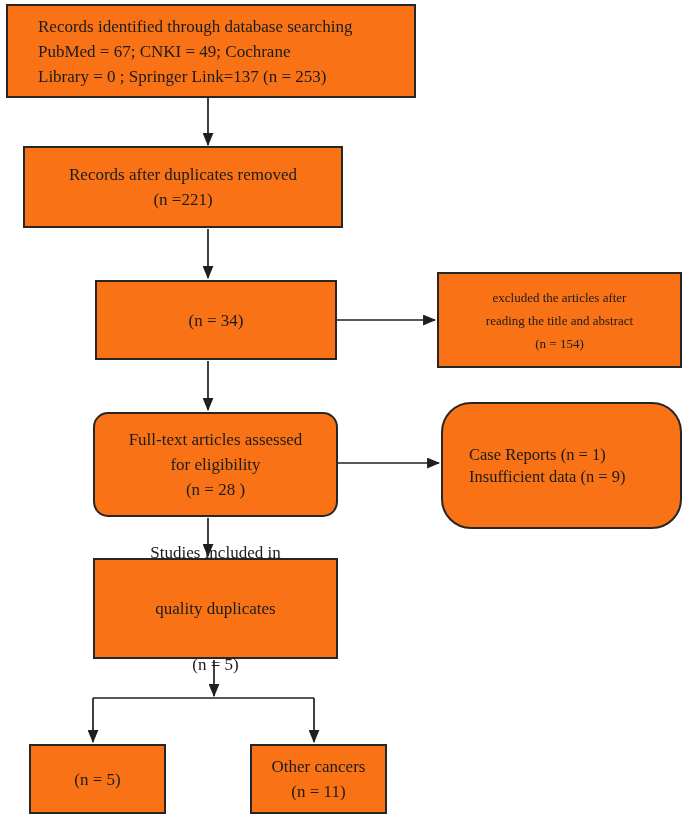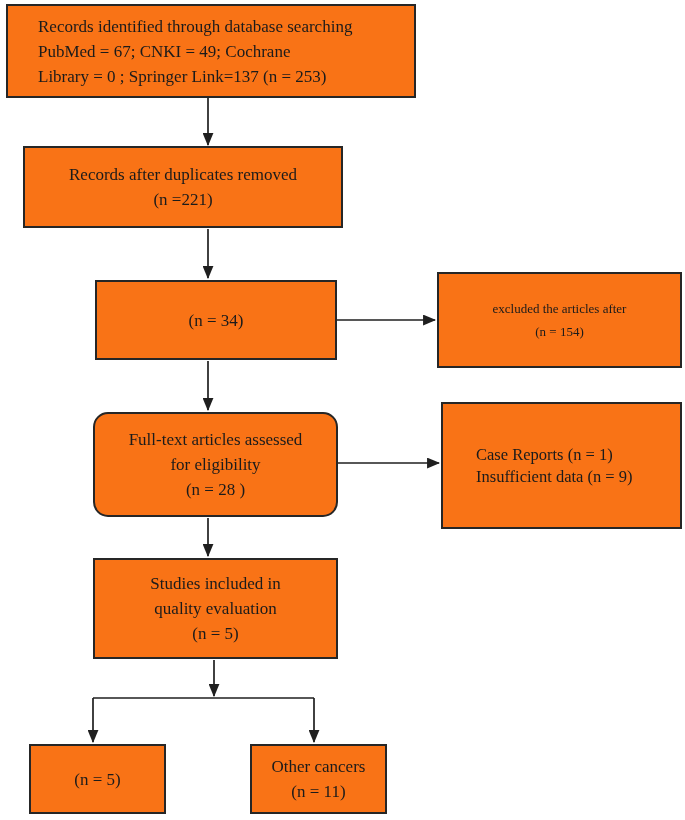--- a/index.html
+++ b/index.html
@@ -39,22 +39,22 @@
     align-items: flex-start;
     text-align: left;
   }
   .box .line { display: block; white-space: nowrap; }
 
   #b-identification { left: 6px;  top: 4px;   width: 410px; height: 94px;  padding-left: 30px; }
   #b-duplicates     { left: 23px; top: 146px; width: 320px; height: 82px;  }
   #b-screened       { left: 95px; top: 280px; width: 242px; height: 80px;  }
   #b-excl-abstract  { left: 437px;top: 272px; width: 245px; height: 96px;  font-size: 13px; line-height: 23px; }
   #b-fulltext       { left: 93px; top: 412px; width: 245px; height: 105px; border-radius: 15px; }
-  #b-excl-reasons   { left: 441px;top: 402px; width: 241px; height: 127px; padding-left: 33px; line-height: 22px; font-size: 16.5px; }
-  #b-quality        { left: 93px; top: 558px; width: 245px; height: 101px; }
+  #b-excl-reasons   { left: 441px;top: 402px; width: 241px; height: 127px; padding-left: 26px; line-height: 22px; font-size: 16.5px; border-radius: 30px; }
+  #b-quality        { left: 93px; top: 558px; width: 245px; height: 101px; gap: 31px; }
   #b-breast         { left: 29px; top: 744px; width: 137px; height: 70px;  }
   #b-other          { left: 250px;top: 744px; width: 137px; height: 70px;  }
 </style>
 </head>
 <body>
 
 <div class="canvas">
 
   <svg class="connectors" viewBox="0 0 685 820" xmlns="http://www.w3.org/2000/svg">
     <defs>
@@ -85,37 +85,38 @@
     <span class="line">Records after duplicates removed</span>
     <span class="line">(n =221)</span>
   </div>
 
   <div class="box" id="b-screened">
     <span class="line">(n = 34)</span>
   </div>
 
   <div class="box" id="b-excl-abstract">
     <span class="line">excluded the articles after</span>
+    <span class="line">reading the title and abstract</span>
     <span class="line">(n = 154)</span>
   </div>
 
   <div class="box" id="b-fulltext">
     <span class="line">Full-text articles assessed</span>
     <span class="line">for eligibility</span>
     <span class="line">(n = 28 )</span>
   </div>
 
   <div class="box left-align" id="b-excl-reasons">
     <span class="line">Case Reports (n = 1)</span>
     <span class="line">Insufficient data (n = 9)</span>
   </div>
 
   <div class="box" id="b-quality">
     <span class="line">Studies included in</span>
-    <span class="line">quality evaluation</span>
+    <span class="line">quality duplicates</span>
     <span class="line">(n = 5)</span>
   </div>
 
   <div class="box" id="b-breast">
     <span class="line">(n = 5)</span>
   </div>
 
   <div class="box" id="b-other">
     <span class="line">Other cancers</span>
     <span class="line">(n = 11)</span>

